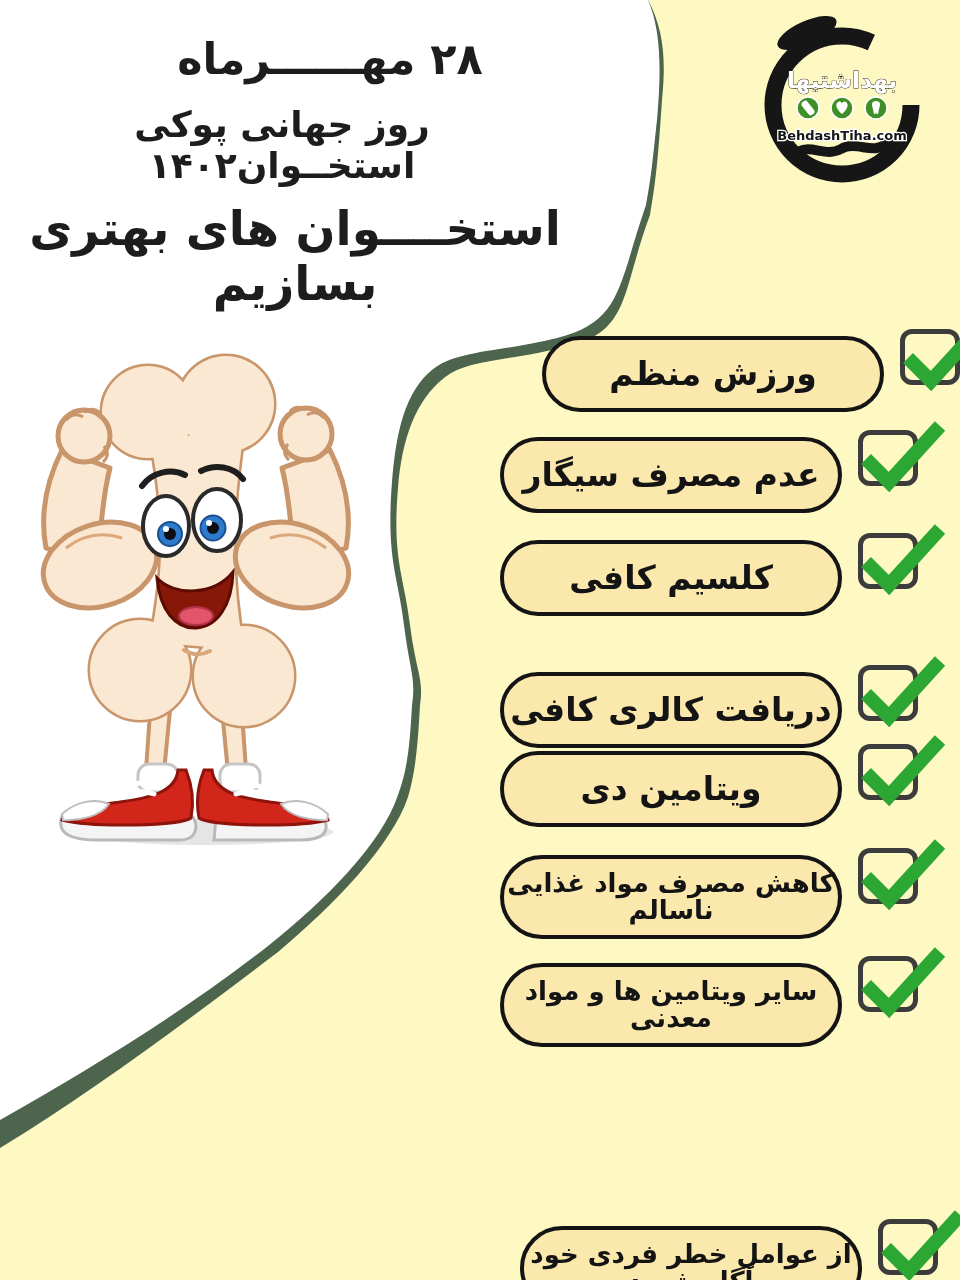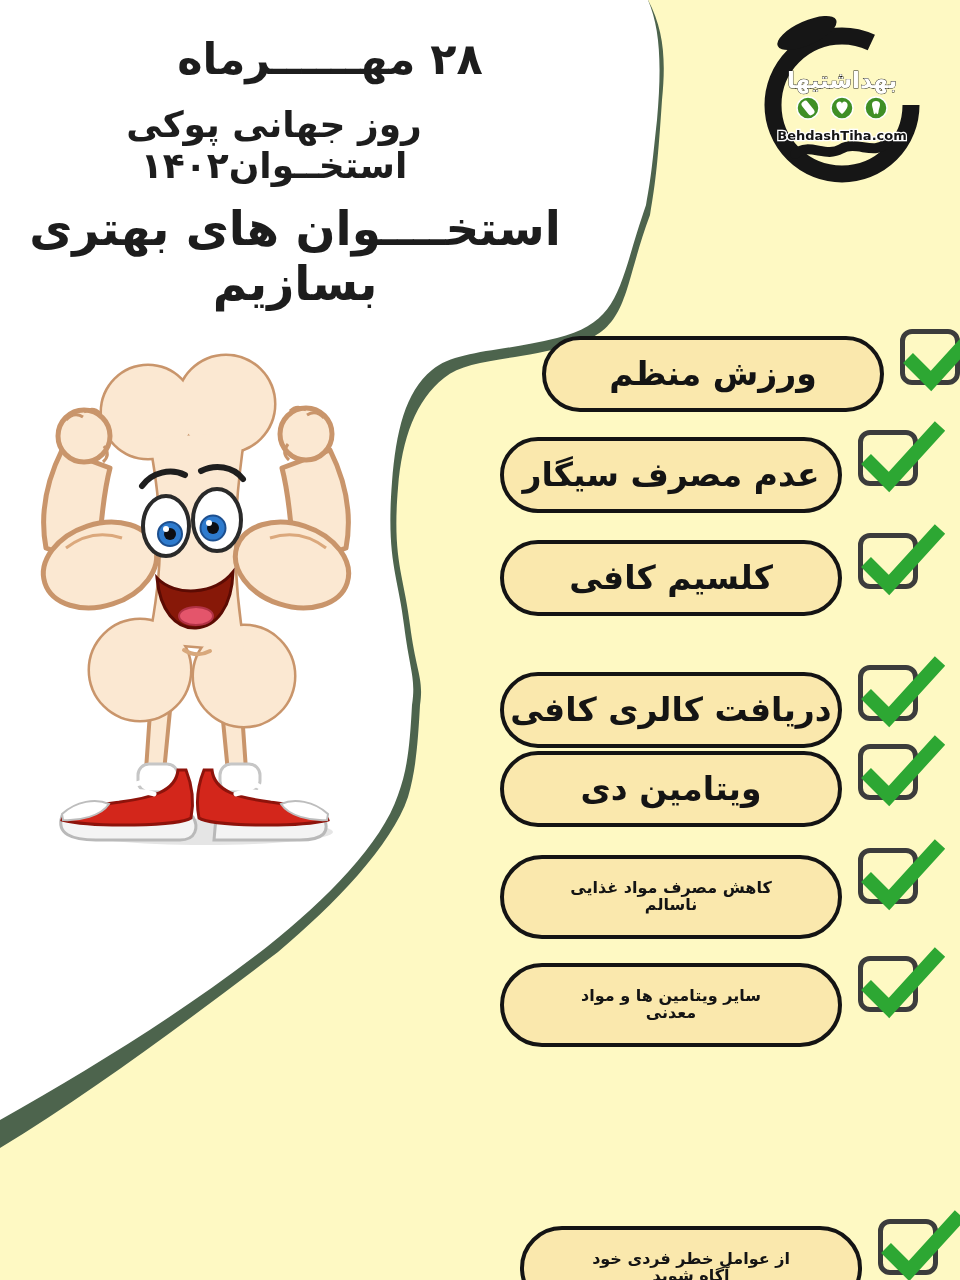--- a/index.html
+++ b/index.html
@@ -6,37 +6,37 @@
   .canvas{
     position:relative;width:960px;height:1280px;overflow:hidden;
     background:#fef9c3;
     font-family:"DejaVu Sans","Liberation Sans",sans-serif;
   }
   svg{display:block;}
   .bg{position:absolute;left:0;top:0;}
   
   .titles div{position:absolute;direction:rtl;text-align:center;font-weight:bold;color:#1D1D1D;}
   .t1{top:34px;left:0;width:660px;font-size:43px;}
-  .t2{top:104px;left:8px;width:532px;font-size:36px;}
+  .t2{top:104px;left:16px;width:532px;font-size:36px;}
   .t3{top:182px;left:0;width:590px;font-size:47px;color:#C8231E;margin-top:19px;}
   
   .logo{position:absolute;left:745px;top:6px;}
   
   .mascot{position:absolute;left:0;top:320px;}
   
   .rows{position:absolute;left:0;top:0;width:960px;height:1280px;}
   .row{position:absolute;left:0;width:960px;height:90px;}
   .pill{
     position:absolute;left:500px;top:0;width:334px;height:68px;
     background:#FAE8AD;border:4px solid #141414;border-radius:42px;
     display:flex;align-items:center;justify-content:center;
     direction:rtl;text-align:center;color:#141414;font-weight:bold;
     font-size:33px;line-height:1.05;white-space:pre-line;
   }
-  .row.two .pill{height:76px;font-size:16px;}
+  .row.two .pill{height:76px;font-size:26px;}
   .cbox{
     position:absolute;left:858px;top:-7px;width:50px;height:46px;
     border:5px solid #3C3C3C;border-radius:12px;background:transparent;
   }
   .check{position:absolute;left:856px;top:-18px;}
 </style>
 </head>
 <body>
 
 <div class="canvas">

